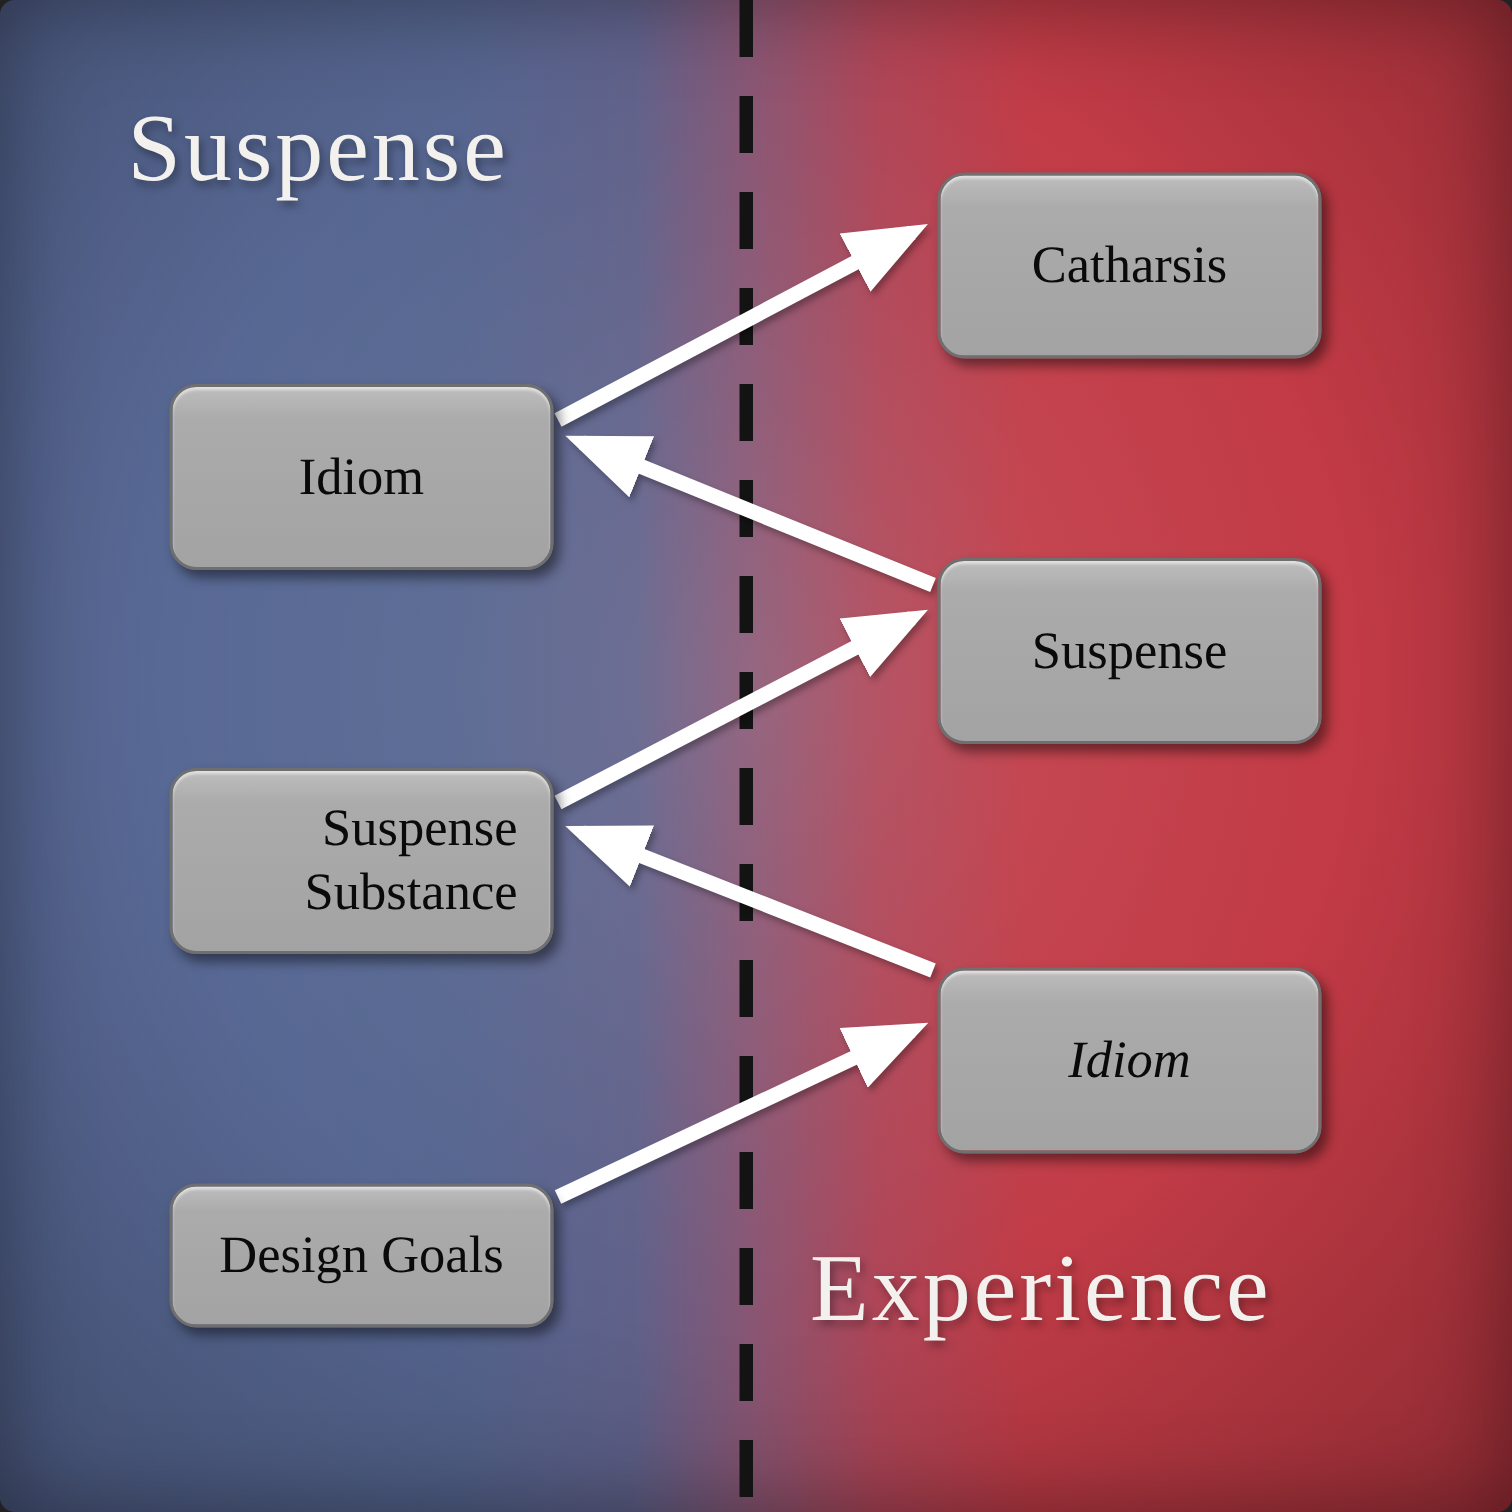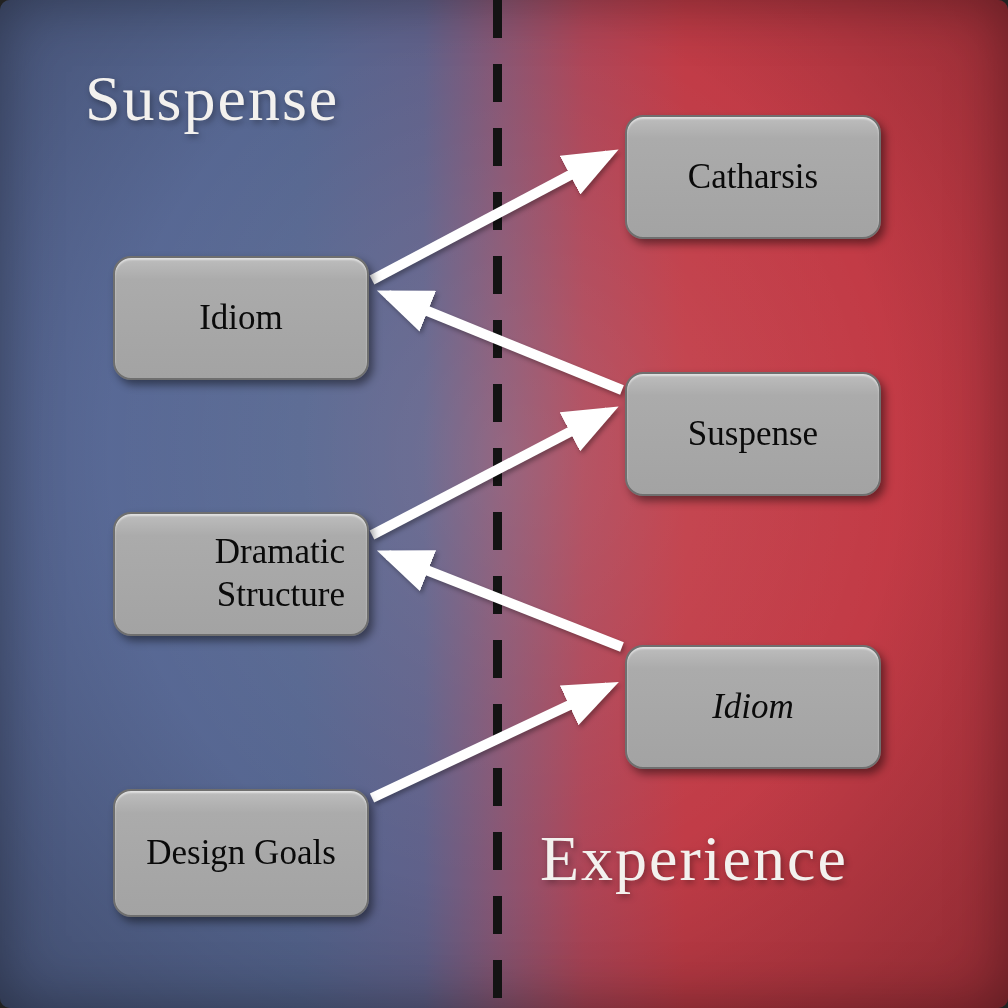--- a/index.html
+++ b/index.html
@@ -66,21 +66,21 @@
     background: linear-gradient(180deg, #bdbdbd 0%, #ababab 18%, #a3a3a3 100%);
     border: 2px solid #6f6f6f;
     border-radius: 18px;
     box-shadow:
       4px 5px 8px rgba(0,0,0,0.45),
       inset 0 2px 2px rgba(255,255,255,0.55);
     margin-top: 32px;
   }
   #node-pacing    { left: 113px; top: 224px; }
   #node-dramatic  { left: 113px; top: 480px; }
-  #node-design    { left: 113px; top: 757px; height: 128px; }
+  #node-design    { left: 113px; top: 757px; height: 96px; }
   #node-catharsis { left: 625px; top: 83px;  }
   #node-suspense  { left: 625px; top: 340px; }
   #node-idiom     { left: 625px; top: 613px; font-style: italic; }
 
   #arrow-layer {
     position: absolute;
     left: 0; top: 0;
     width: 1008px;
     height: 1008px;
     pointer-events: none;
@@ -115,21 +115,21 @@
       <line x1="622" y1="647" x2="388" y2="555" marker-end="url(#arrowhead)"></line>
       <line x1="372" y1="798" x2="608" y2="687" marker-end="url(#arrowhead)"></line>
     </g>
   </svg>
 
   <div id="node-pacing" class="node">
     <span>Idiom</span>
   </div>
 
   <div id="node-dramatic" class="node">
-    <span>Dramatic Structure</span>
+    <span>Suspense Substance</span>
   </div>
 
   <div id="node-design" class="node">
     <span>Design Goals</span>
   </div>
 
   <div id="node-catharsis" class="node">
     <span>Catharsis</span>
   </div>
 

